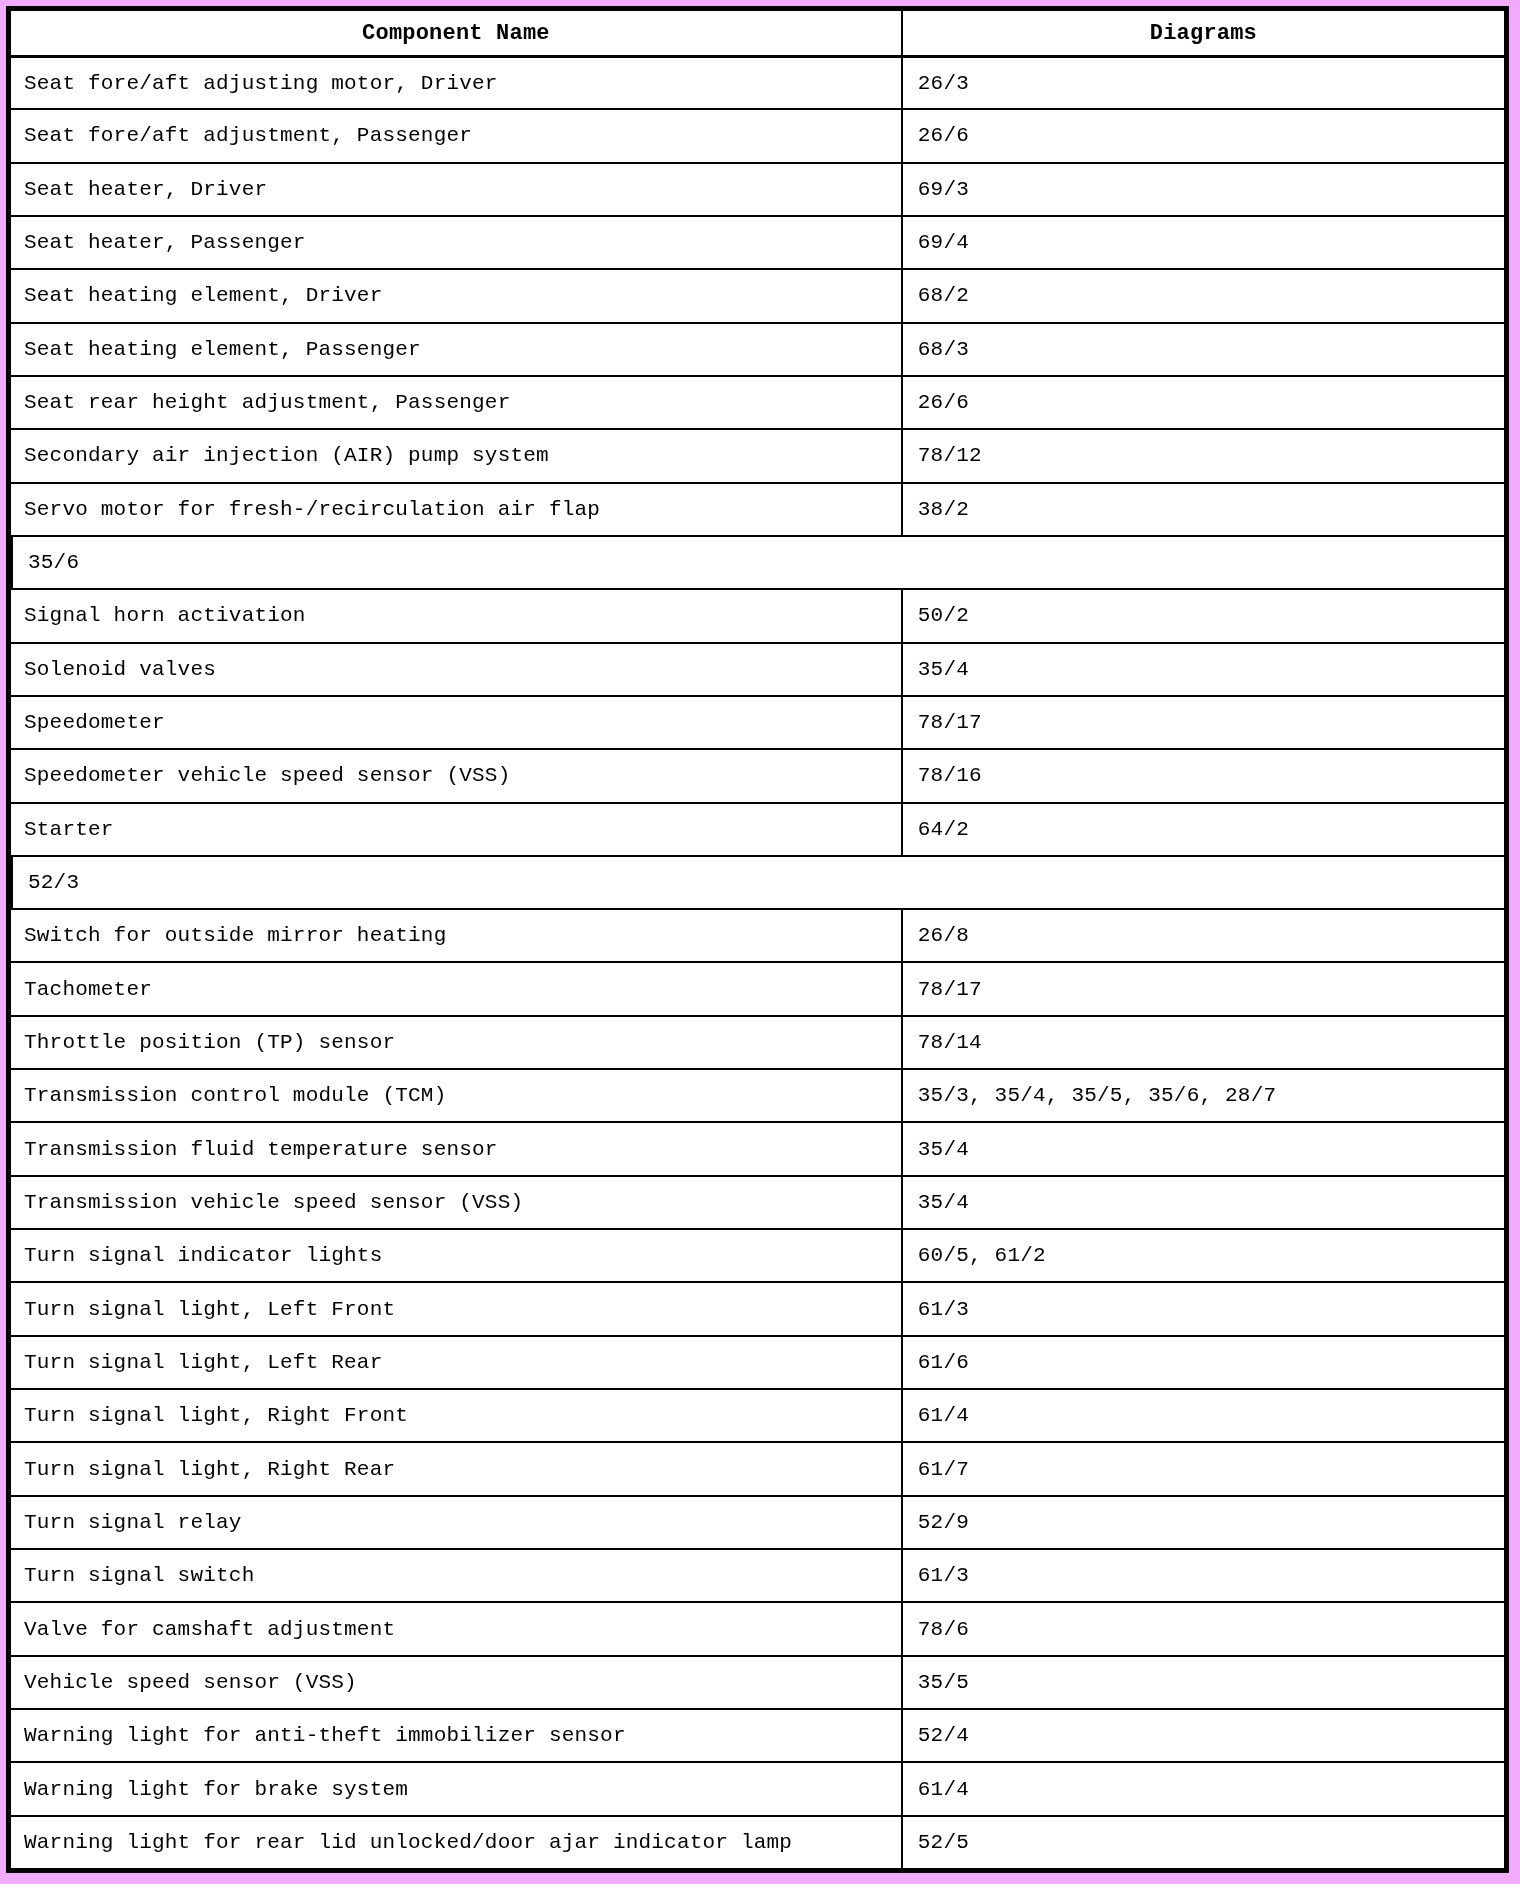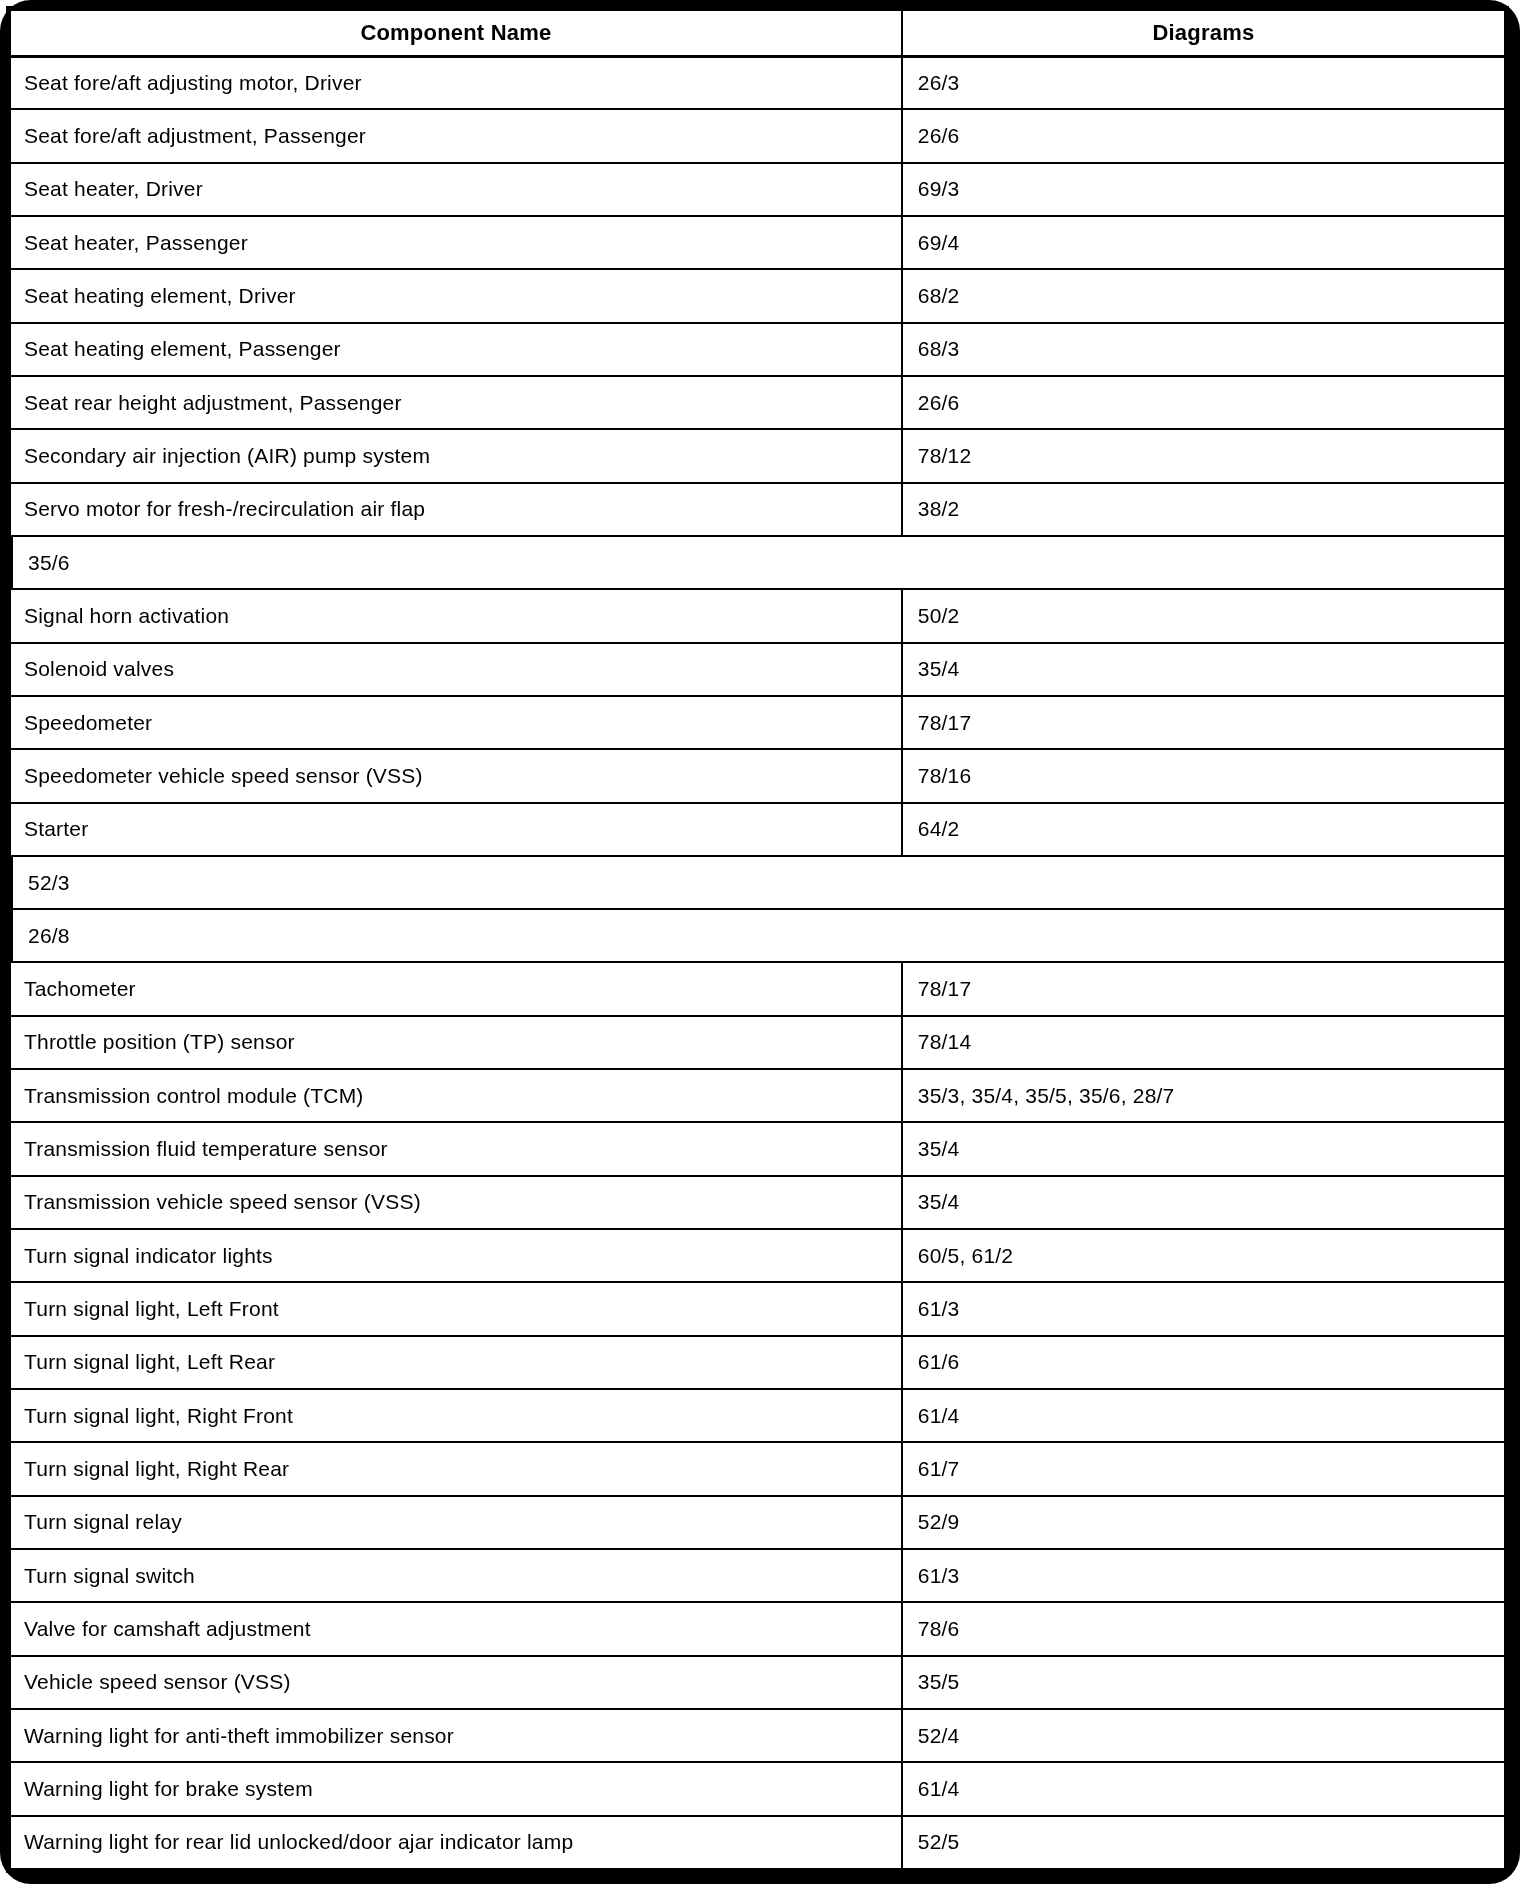--- a/index.html
+++ b/index.html
@@ -4,24 +4,23 @@
 <style>
   html, body {
     margin: 0;
     padding: 0;
     background: #ffffff;
   }
   .page {
     position: relative;
     width: 1520px;
     height: 1884px;
-    background: #000000;
-    font-family: Liberation Sans, sans-serif;
+    background: #f0abfc;
+    font-family: Liberation Mono, monospace;
     color: #000000;
-    border-radius: 31px;
   }
   .table-wrap {
     position: absolute;
     left: 6px;
     top: 6px;
     width: 1503px;
     height: 1867px;
     border: 5px solid #000000;
     box-sizing: border-box;
     display: grid;
@@ -144,20 +143,21 @@
   <div class="row">
     <div class="cell">Starter</div>
     <div class="cell diagrams">64/2</div>
   </div>
 
   <div class="row">
     <div class="cell diagrams">52/3</div>
   </div>
 
   <div class="row">
+    <div class="cell">Switch for outside mirror heating</div>
     <div class="cell diagrams">26/8</div>
   </div>
 
   <div class="row">
     <div class="cell">Tachometer</div>
     <div class="cell diagrams">78/17</div>
   </div>
 
   <div class="row">
     <div class="cell">Throttle position (TP) sensor</div>

